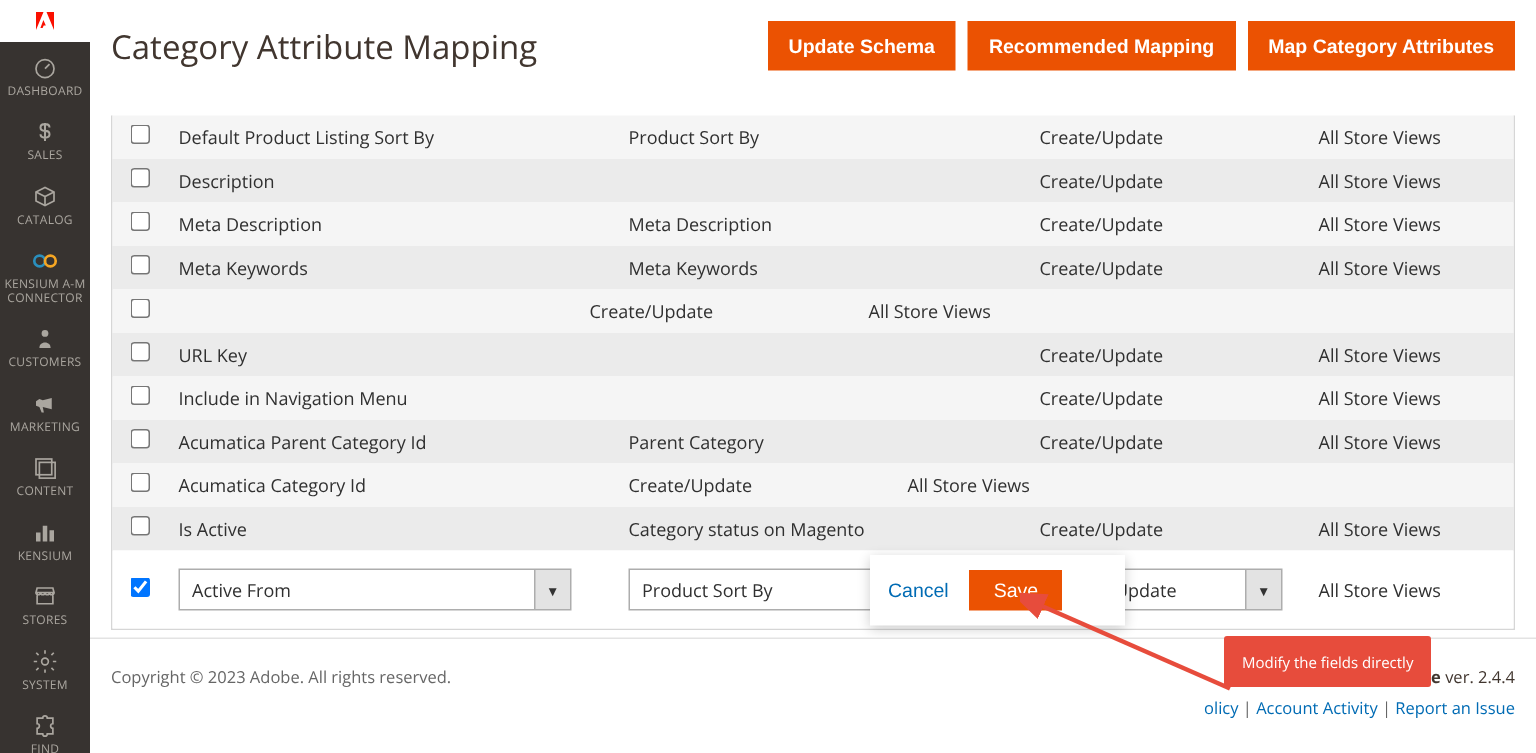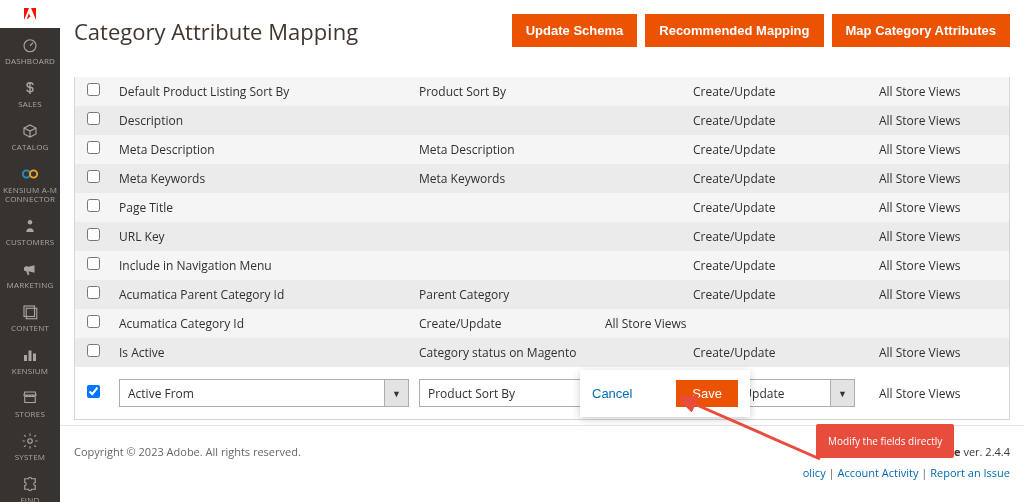--- a/index.html
+++ b/index.html
@@ -121,34 +121,34 @@
   width: 24px;
   height: 100%;
   background: #e3e3e3;
   border-left: 1px solid #adadad;
   display: flex;
   align-items: center;
   justify-content: center;
   font-size: 9px;
   color: #333;
 }
-.c-a .select-wrap { width: 290px; gap: 48px; }
+.c-a .select-wrap { width: 262px; gap: 48px; }
 .c-b .select-wrap { width: 258px; }
 .c-c .select-wrap { width: 162px; }
 
 .action-bar {
   position: absolute;
   left: 520px;
   top: 370px;
   width: 170px;
   background: #fff;
   box-shadow: 0 2px 8px rgba(0,0,0,0.2);
   padding: 10px 12px;
   display: flex;
-  justify-content: space-between;
+  justify-content: flex-start;
   gap: 14px;
   align-items: center;
 }
 .action-bar .cancel {
   color: #006bb4;
   font-size: 13px;
   cursor: pointer;
   background: none;
   border: none;
 }
@@ -347,21 +347,20 @@
       </div>
       <div class="row even">
         <div class="cell c-chk"><input type="checkbox" style=""></div>
         <div class="cell c-a">Meta Keywords</div>
         <div class="cell c-b">Meta Keywords</div>
         <div class="cell c-c">Create/Update</div>
         <div class="cell c-d">All Store Views</div>
       </div>
       <div class="row odd">
         <div class="cell c-chk"><input type="checkbox" style=""></div>
-        <div class="cell c-a">Page Title</div>
         <div class="cell c-b"></div>
         <div class="cell c-c">Create/Update</div>
         <div class="cell c-d">All Store Views</div>
       </div>
       <div class="row even">
         <div class="cell c-chk"><input type="checkbox" style=""></div>
         <div class="cell c-a">URL Key</div>
         <div class="cell c-b"></div>
         <div class="cell c-c">Create/Update</div>
         <div class="cell c-d">All Store Views</div>

